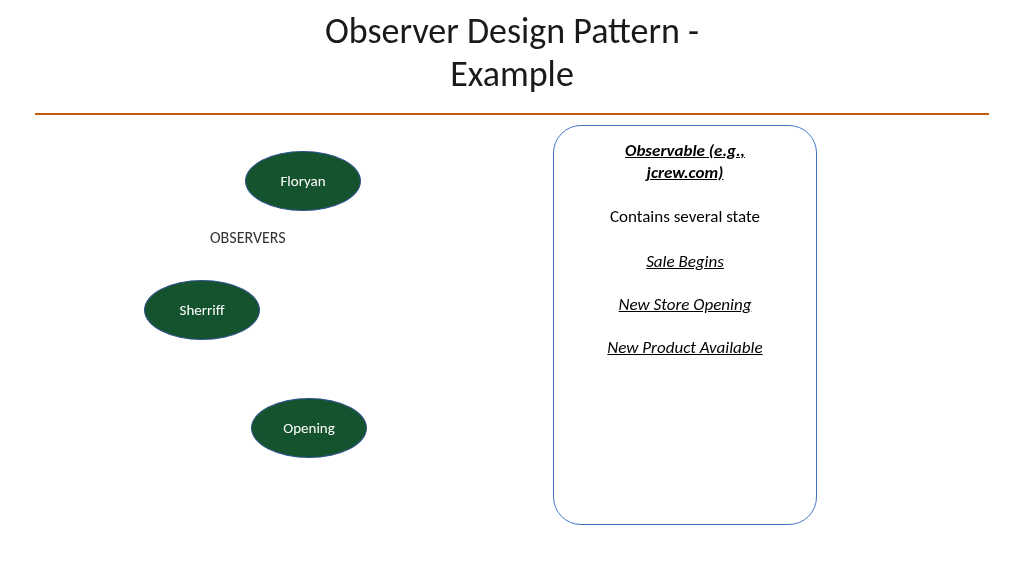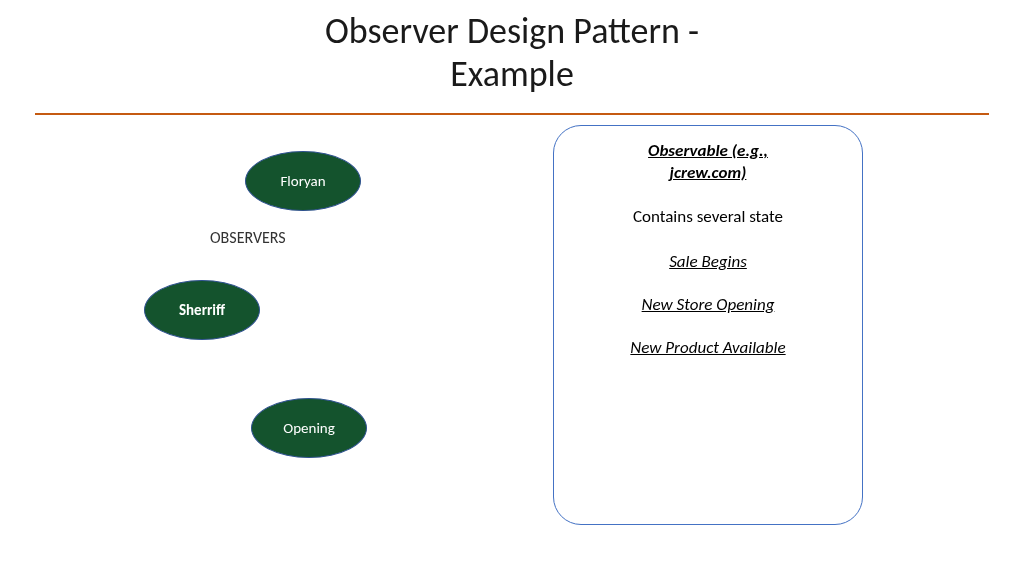--- a/index.html
+++ b/index.html
@@ -42,27 +42,27 @@
     background: #14532d;
     border: 1px solid #2f528f;
     border-radius: 50%;
     color: #fff;
     font-size: 15px;
     display: flex;
     align-items: center;
     justify-content: center;
   }
   .node-floryan { top: 151px; left: 245px; }
-  .node-sherriff { top: 280px; left: 144px; font-weight: bold; }
+  .node-sherriff { top: 280px; left: 144px; }
   .node-brunelle { top: 398px; left: 251px; }
   .observable-box {
     position: absolute;
     top: 125px;
     left: 553px;
-    width: 310px;
+    width: 264px;
     height: 400px;
     border: 1.5px solid #4472c4;
     border-radius: 28px;
     padding: 14px 22px;
     text-align: center;
   }
   .obs-title {
     font-weight: 700;
     font-style: italic;
     text-decoration: underline;

